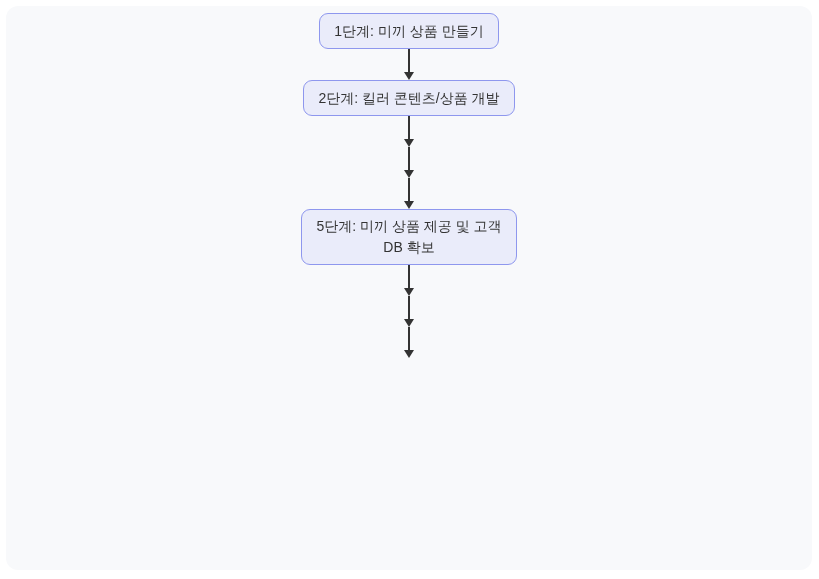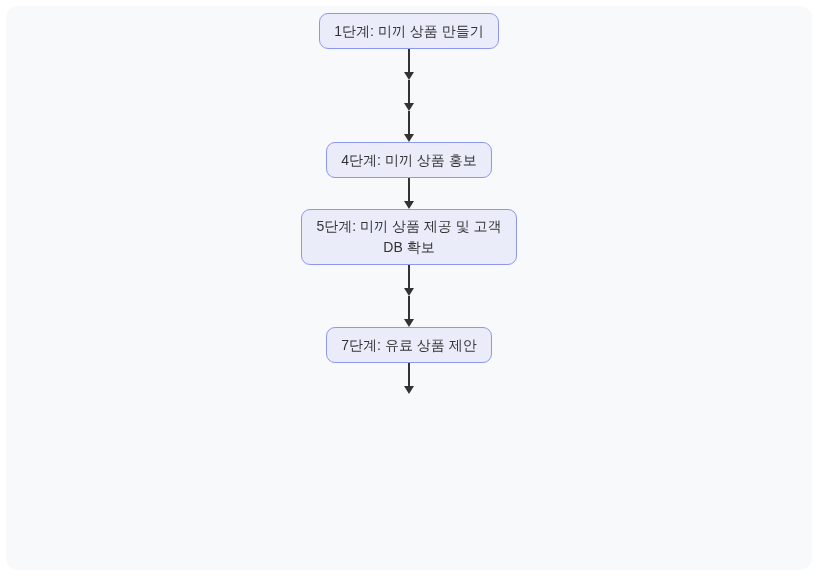--- a/index.html
+++ b/index.html
@@ -73,35 +73,35 @@
   <div class="flowchart" id="flowchart">
   <div class="flow-node">
     <span class="node-label">1단계: 미끼 상품 만들기</span>
   </div>
 
   <div class="flow-arrow">
     <div class="arrow-line"></div>
     <div class="arrow-head"></div>
   </div>
 
+  <div class="flow-node">
+    <span class="node-label">2단계: 킬러 콘텐츠/상품 개발</span>
+  </div>
 
   <div class="flow-arrow">
     <div class="arrow-line"></div>
     <div class="arrow-head"></div>
   </div>
 
 
   <div class="flow-arrow">
     <div class="arrow-line"></div>
     <div class="arrow-head"></div>
   </div>
 
-  <div class="flow-node">
-    <span class="node-label">4단계: 미끼 상품 홍보</span>
-  </div>
 
   <div class="flow-arrow">
     <div class="arrow-line"></div>
     <div class="arrow-head"></div>
   </div>
 
   <div class="flow-node">
     <span class="node-label">5단계: 미끼 상품 제공 및 고객
 DB 확보</span>
   </div>
@@ -110,23 +110,20 @@
     <div class="arrow-line"></div>
     <div class="arrow-head"></div>
   </div>
 
 
   <div class="flow-arrow">
     <div class="arrow-line"></div>
     <div class="arrow-head"></div>
   </div>
 
-  <div class="flow-node">
-    <span class="node-label">7단계: 유료 상품 제안</span>
-  </div>
 
   <div class="flow-arrow">
     <div class="arrow-line"></div>
     <div class="arrow-head"></div>
   </div>
 
 </div>
 </div>
 
 </body></html>

